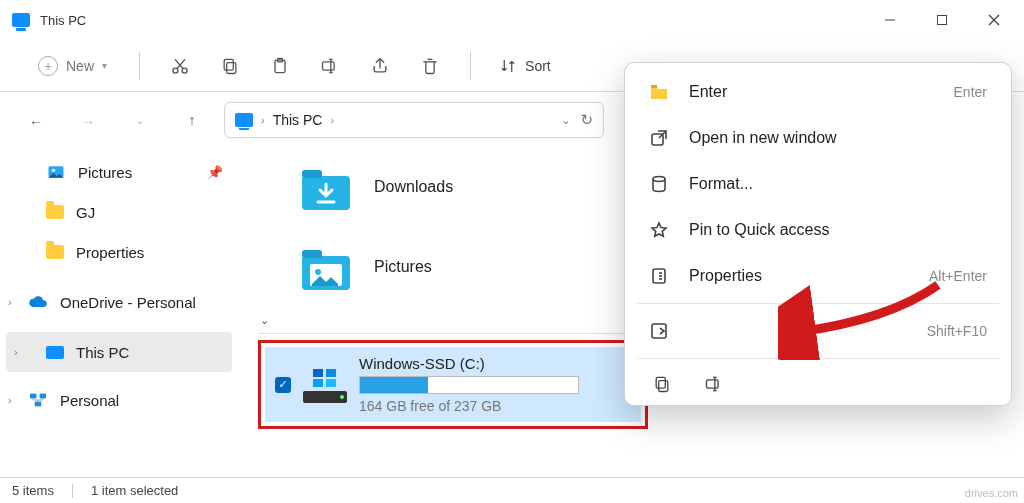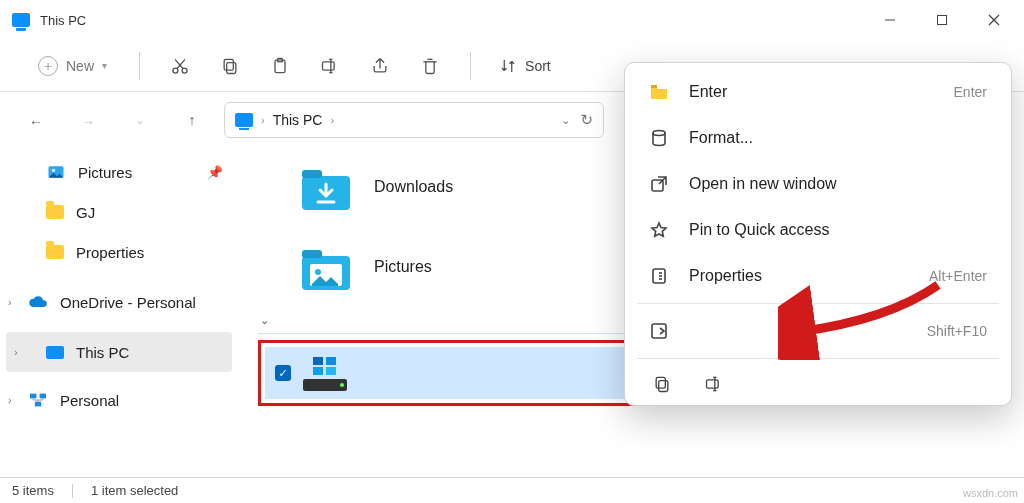--- a/index.html
+++ b/index.html
@@ -270,62 +270,69 @@
         <div class="drive-check">✓</div>
         <div class="drive-iconbox">
           <svg width="28" height="22" viewBox="0 0 28 22">
               <rect x="2" y="2" width="10" height="8" fill="#0a66c2"></rect>
               <rect x="15" y="2" width="10" height="8" fill="#0a8fe0"></rect>
               <rect x="2" y="12" width="10" height="8" fill="#0aa0f0"></rect>
               <rect x="15" y="12" width="10" height="8" fill="#22b8ff"></rect>
             </svg>
           <div class="drive-base"></div>
         </div>
+        <div class="drive-info">
+          <div class="drive-name">Windows-SSD (C:)</div>
+          <div class="drive-bar">
+              <div class="drive-fill"></div>
+            </div>
+          <div class="drive-free">164 GB free of 237 GB</div>
+        </div>
       </div>
     </div>
   </div>
 </div>
 
 <div class="statusbar">
   <span>5 items</span>
   <span class="sep"></span>
   <span>1 item selected</span>
 </div>
 
-<div class="watermark">wsxdn.com</div>
+<div class="watermark">drives.com</div>
 
 <div class="ctx">
   <div class="ctx-item">
     <span class="i">
         <svg width="20" height="18" viewBox="0 0 20 18">
           <path d="M2 4h5l2 2h9v10H2z" fill="#ffcc3b"></path>
           <rect x="2" y="2" width="6" height="3" fill="#e0a800"></rect>
         </svg>
       </span>
     <span>Enter</span>
     <span class="shortcut">Enter</span>
   </div>
   <div class="ctx-item">
     <span class="i">
         <svg width="18" height="18" viewBox="0 0 18 18" fill="none" stroke="currentColor" stroke-width="1.6">
-          <ellipse cx="9" cy="4" rx="6" ry="2.5"></ellipse>
-          <path d="M3 4v10c0 1.4 2.7 2.5 6 2.5s6-1.1 6-2.5V4"></path>
-        </svg>
-      </span>
-    <span>Format...</span>
-  </div>
-  <div class="ctx-item">
-    <span class="i">
-        <svg width="18" height="18" viewBox="0 0 18 18" fill="none" stroke="currentColor" stroke-width="1.6">
           <rect x="2" y="5" width="11" height="11" rx="2"></rect>
           <path d="M8 2h8v8"></path>
           <path d="M16 2L9 9"></path>
         </svg>
       </span>
     <span>Open in new window</span>
+  </div>
+  <div class="ctx-item">
+    <span class="i">
+        <svg width="18" height="18" viewBox="0 0 18 18" fill="none" stroke="currentColor" stroke-width="1.6">
+          <ellipse cx="9" cy="4" rx="6" ry="2.5"></ellipse>
+          <path d="M3 4v10c0 1.4 2.7 2.5 6 2.5s6-1.1 6-2.5V4"></path>
+        </svg>
+      </span>
+    <span>Format...</span>
   </div>
   <div class="ctx-item">
     <span class="i">
         <svg width="18" height="18" viewBox="0 0 18 18" fill="none" stroke="currentColor" stroke-width="1.6">
           <path d="M9 2l2 4.5 5 .5-3.7 3.3 1 5L9 13l-4.3 2.3 1-5L2 7l5-.5z"></path>
         </svg>
       </span>
     <span>Pin to Quick access</span>
   </div>
   <div class="ctx-item">

